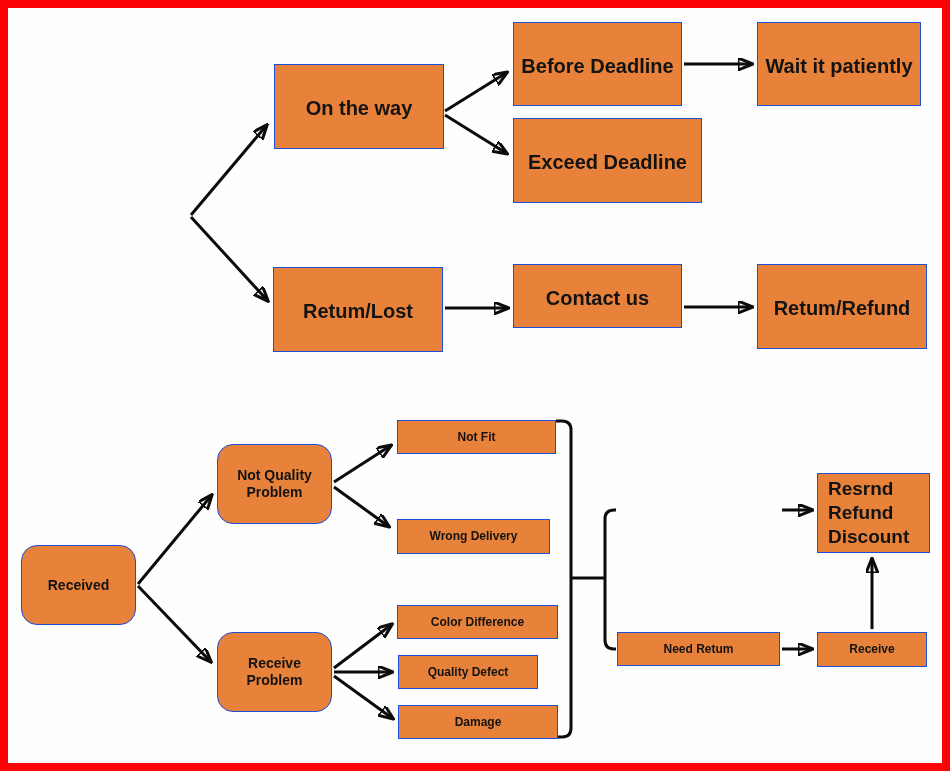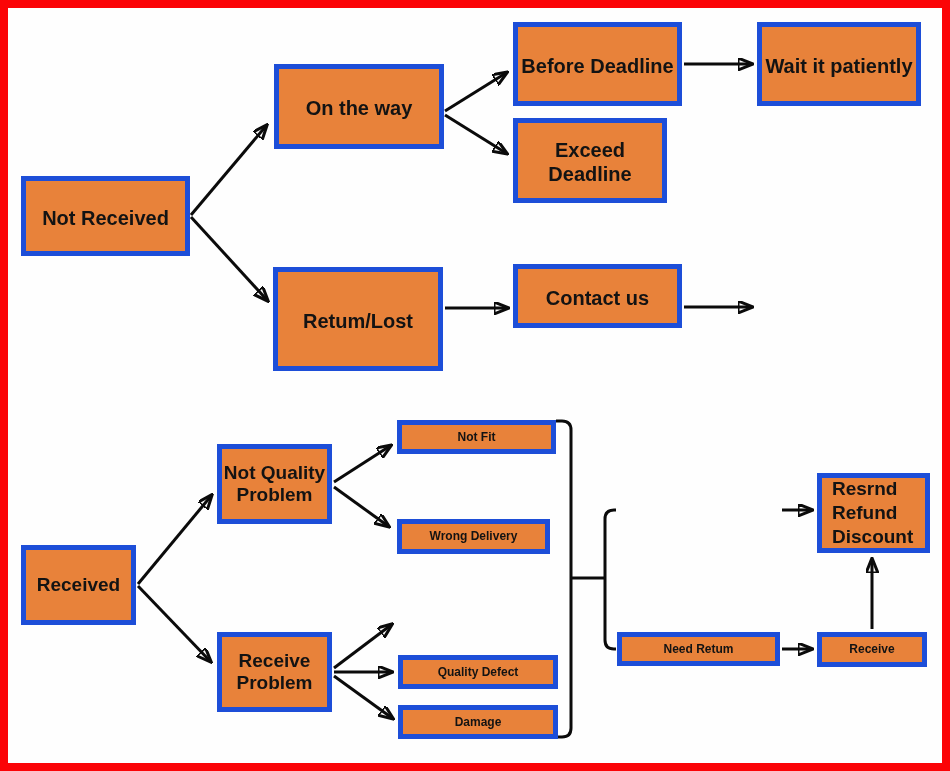--- a/index.html
+++ b/index.html
@@ -7,26 +7,26 @@
     position:relative;width:950px;height:771px;background:#fefefe;
     font-family:"Liberation Sans",sans-serif;overflow:hidden;
   }
   .border-frame{
     position:absolute;inset:0;border:8px solid #fb0407;z-index:6;pointer-events:none;
   }
   .wires{position:absolute;left:0;top:0;z-index:1;}
   .wires line,.wires path{stroke:#0b0b0b;stroke-width:3;fill:none;}
   .node{
     position:absolute;z-index:3;box-sizing:border-box;
-    background:#e8823a;border:5px solid #1d4ed8;color:#131313;
+    background:#e8823a;border:1px solid #1d4ed8;color:#131313;
     display:flex;align-items:center;justify-content:center;
     text-align:center;font-weight:bold;white-space:pre-line;line-height:1.18;
   }
   .big{font-size:20px;padding-top:5px;}
-  .mid{font-size:19px;}
+  .mid{font-size:14px;border-radius:16px;}
   .small{font-size:12px;}
   .resrnd{
     font-size:19px;justify-content:flex-start;text-align:left;
     padding-left:10px;line-height:1.28;
   }
 </style>
 </head>
 <body>
 
 <div class="canvas">
@@ -56,37 +56,38 @@
 
     <path d="M556 421 L562 421 Q571 421 571 430 L571 728 Q571 737 562 737 L556 737"></path>
     <line x1="571" y1="578" x2="605" y2="578"></line>
     <path d="M616 510 L614 510 Q605 510 605 519 L605 640 Q605 649 614 649 L616 649"></path>
 
     <line x1="782" y1="510" x2="811" y2="510" marker-end="url(#ah)"></line>
     <line x1="782" y1="649" x2="811" y2="649" marker-end="url(#ah)"></line>
     <line x1="872" y1="629" x2="872" y2="560" marker-end="url(#ah)"></line>
   </svg>
 
-  <div class="node big" style="left:21px;top:176px;width:169px;height:80px">Not Received</div>
   <div class="node big" style="left:274px;top:64px;width:170px;height:85px">On the way</div>
   <div class="node big" style="left:513px;top:22px;width:169px;height:84px">Before Deadline</div>
   <div class="node big" style="left:757px;top:22px;width:164px;height:84px">Wait it patiently</div>
-  <div class="node big" style="left:513px;top:118px;width:154px;height:85px">Exceed Deadline</div>
-  <div class="node big" style="left:273px;top:267px;width:170px;height:104px">Retum/Lost</div>
+  <div class="node big" style="left:513px;top:118px;width:189px;height:85px">Exceed Deadline</div>
+  <div class="node big" style="left:273px;top:267px;width:170px;height:85px">Retum/Lost</div>
   <div class="node big" style="left:513px;top:264px;width:169px;height:64px">Contact us</div>
+  <div class="node big" style="left:757px;top:264px;width:170px;height:85px">Retum/Refund</div>
 
   <div class="node mid" style="left:21px;top:545px;width:115px;height:80px">Received</div>
   <div class="node mid" style="left:217px;top:444px;width:115px;height:80px">Not Quality
 Problem</div>
   <div class="node mid" style="left:217px;top:632px;width:115px;height:80px">Receive
 Problem</div>
 
   <div class="node small" style="left:397px;top:420px;width:159px;height:34px">Not Fit</div>
   <div class="node small" style="left:397px;top:519px;width:153px;height:35px">Wrong Delivery</div>
-  <div class="node small" style="left:398px;top:655px;width:160px;height:34px">Quality Defect</div>
+  <div class="node small" style="left:397px;top:605px;width:161px;height:34px">Color Difference</div>
+  <div class="node small" style="left:398px;top:655px;width:140px;height:34px">Quality Defect</div>
   <div class="node small" style="left:398px;top:705px;width:160px;height:34px">Damage</div>
 
   <div class="node resrnd" style="left:817px;top:473px;width:113px;height:80px">Resrnd
 Refund
 Discount</div>
   <div class="node small" style="left:617px;top:632px;width:163px;height:34px">Need Retum</div>
   <div class="node small" style="left:817px;top:632px;width:110px;height:35px">Receive</div>
 
   <div class="border-frame"></div>
 </div>

